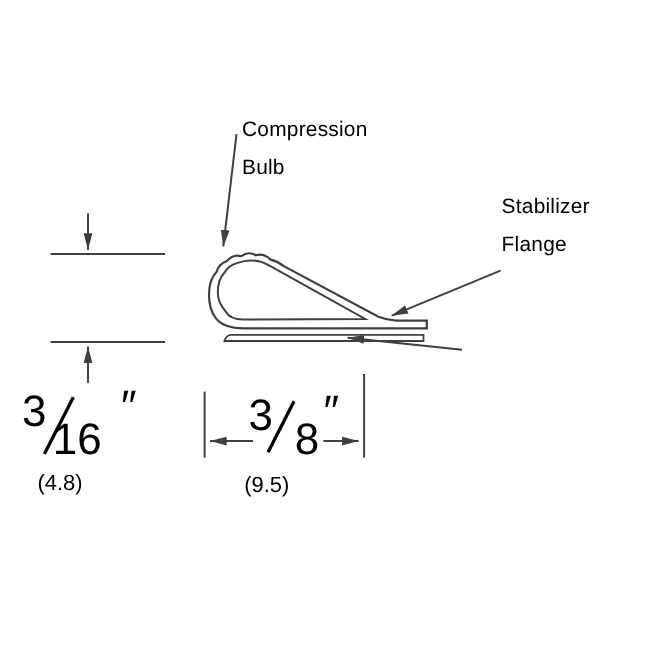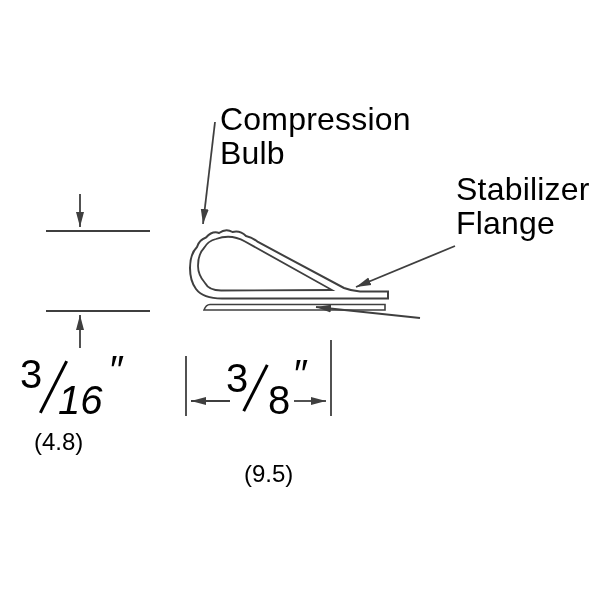--- a/index.html
+++ b/index.html
@@ -27,45 +27,45 @@
     stroke-width: 2;
     fill: #ffffff;
   }
   svg path.thin {
     stroke: var(--line, #3f3f3f);
     stroke-width: 1.6;
     fill: #ffffff;
   }
   .label {
     position: absolute;
-    font-size: 32px;
+    font-size: 19px;
     line-height: 34px;
     white-space: pre-line;
     letter-spacing: 0.2px;
   }
   .metric {
     position: absolute;
-    font-size: 24px;
+    font-size: 20px;
   }
   .frac { position: absolute; }
   .frac .nu, .frac .de, .frac .qt {
     position: absolute;
     font-size: 40px;
     line-height: 40px;
   }
   .frac .slash-bar {
     position: absolute;
     width: 3px;
     background: var(--text, #000000);
     transform: rotate(27deg);
   }
   
   .frac-h .nu { left: 2px;  top: 2px; }
   .frac-h .slash-bar { left: 34px; top: 6px; height: 58px; }
-  .frac-h .de { left: 40px; top: 28px; font-style: italic; }
+  .frac-h .de { left: 30px; top: 28px; }
   .frac-h .qt { left: 92px; top: -2px; }
   
   .frac-w .nu { left: 0px;  top: 0px; }
   .frac-w .slash-bar { left: 28px; top: 4px; height: 52px; }
   .frac-w .de { left: 42px; top: 22px; }
   .frac-w .qt { left: 68px; top: -4px; }
 </style>
 </head>
 <body>
 
@@ -133,15 +133,15 @@
     <span class="qt">″</span>
   </div>
   <div class="metric" style="left:34px; top:428px;">(4.8)</div>
 
   <div class="frac frac-w" style="left:226px; top:358px; width:110px; height:80px;">
     <span class="nu">3</span>
     <span class="slash-bar"></span>
     <span class="de">8</span>
     <span class="qt">″</span>
   </div>
-  <div class="metric" style="left:244px; top:430px;margin-top:30px;">(9.5)</div>
+  <div class="metric" style="left:222px; top:430px;">(9.5)</div>
 
 </div>
 
 </body></html>

